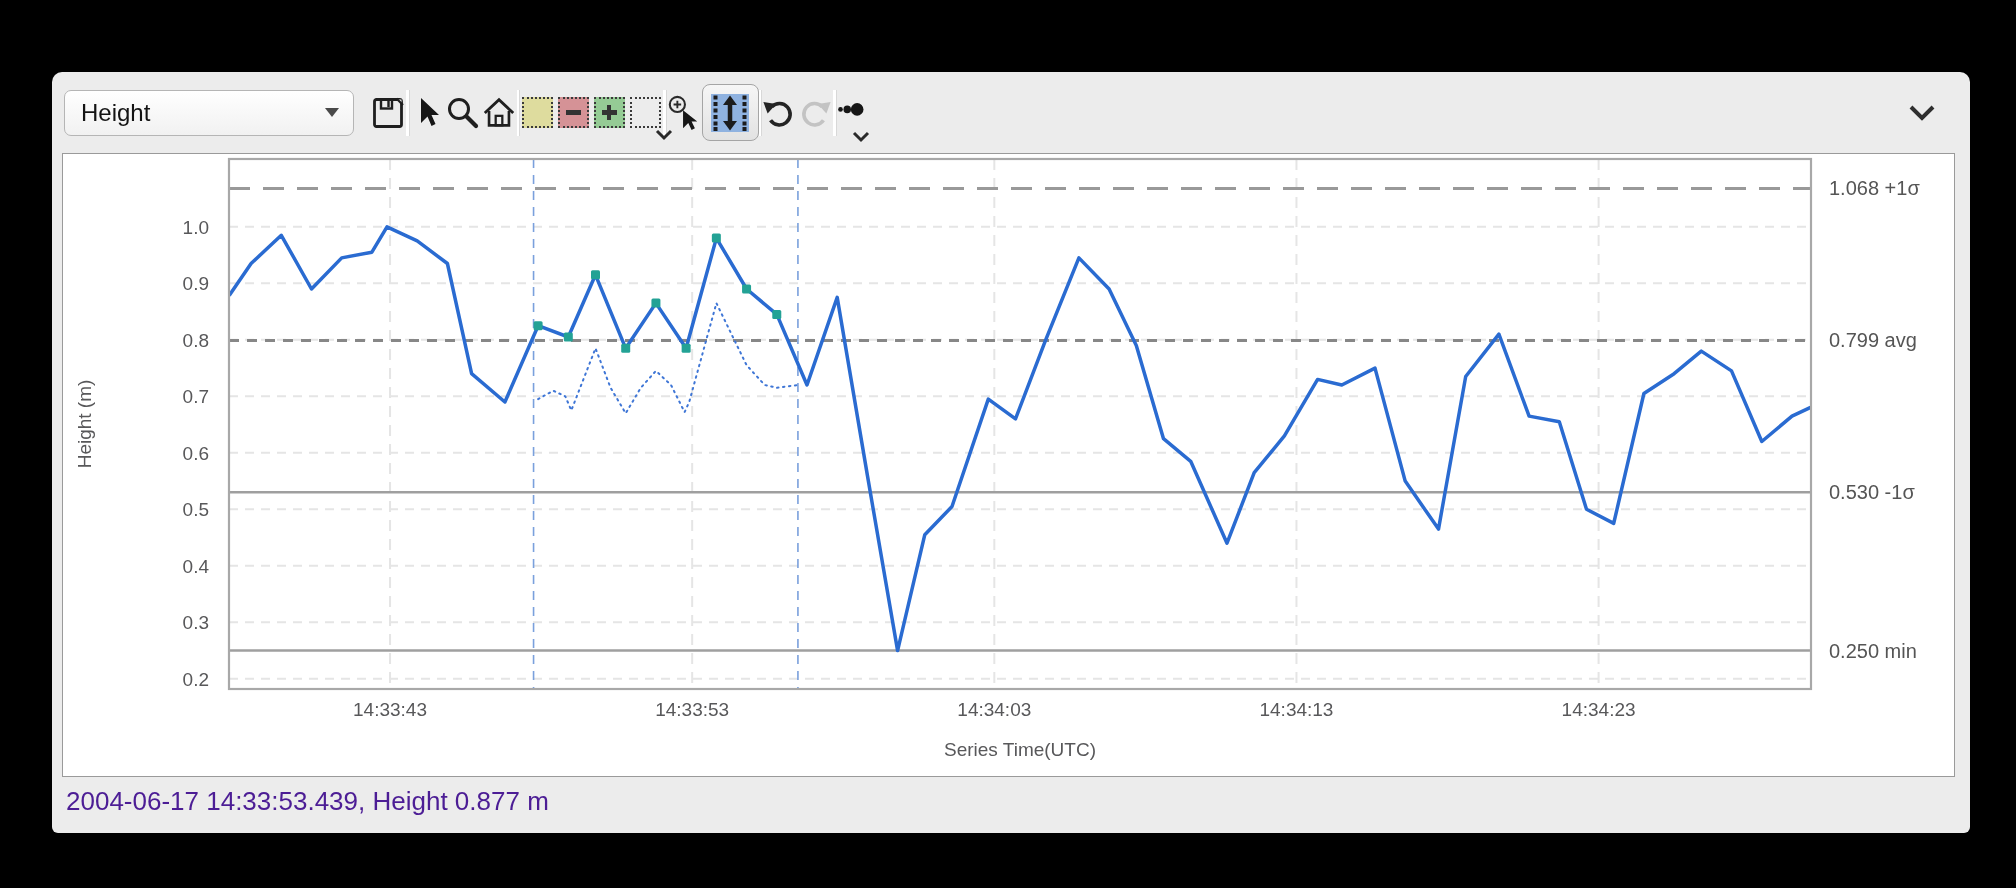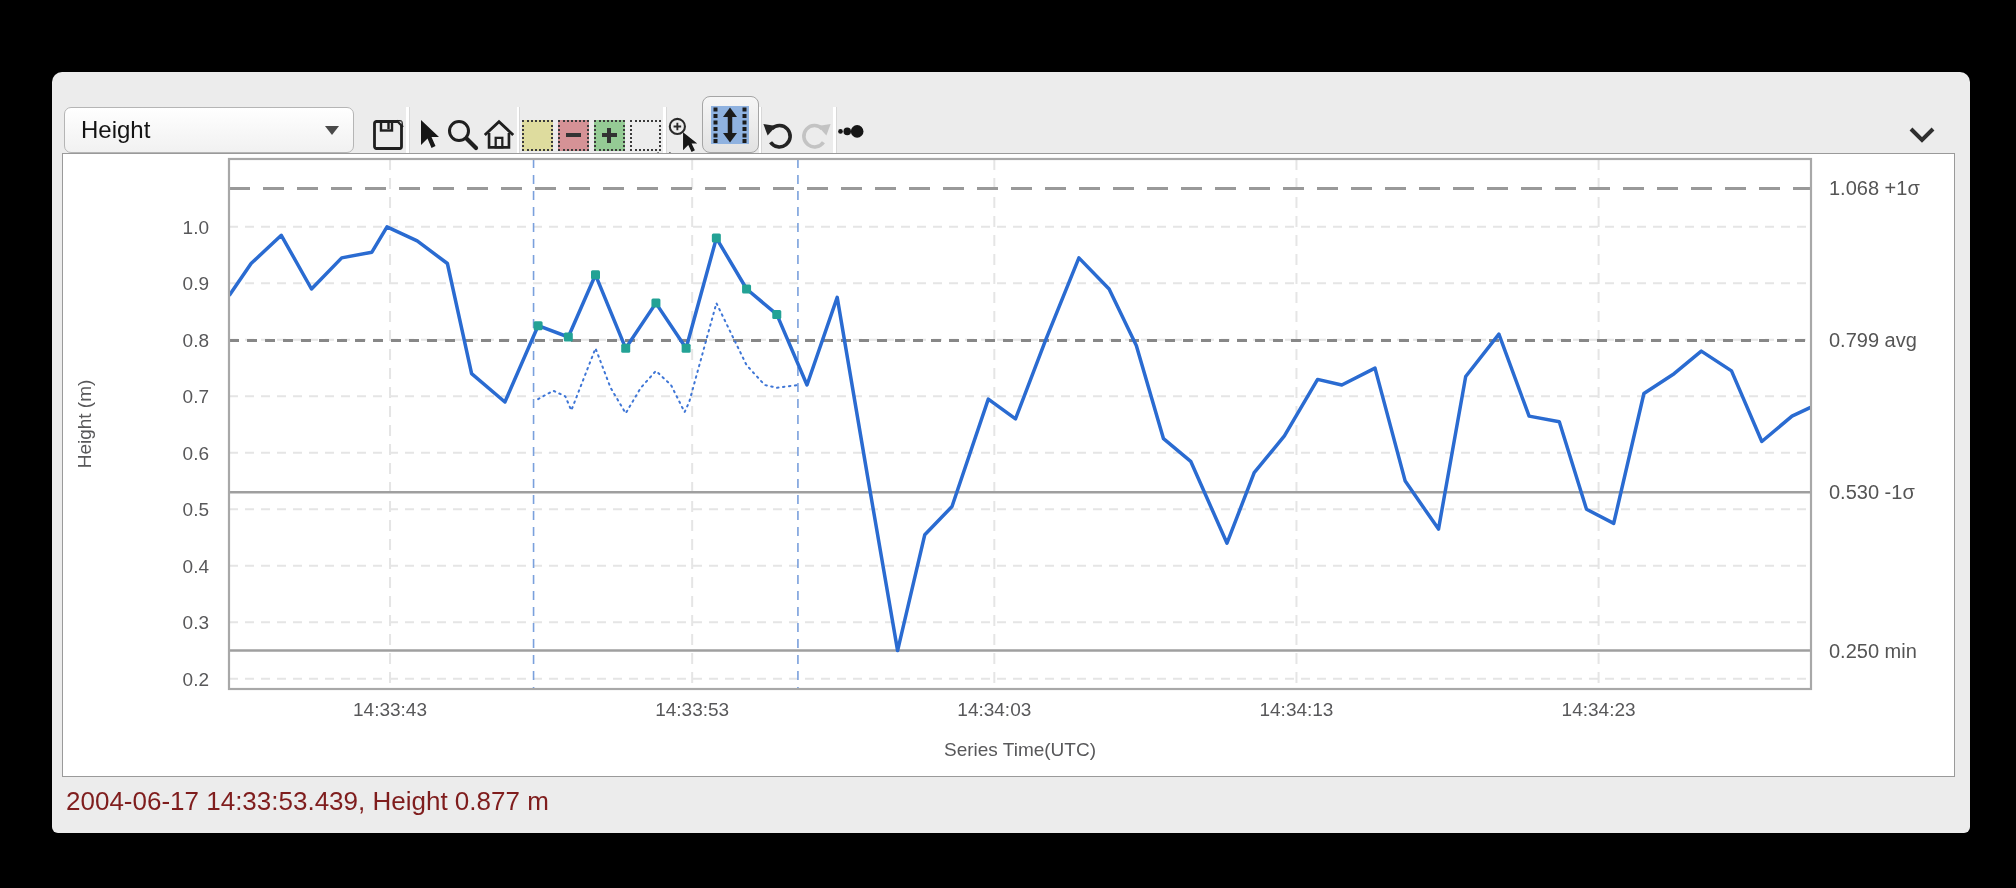--- a/index.html
+++ b/index.html
@@ -1,21 +1,21 @@
 <!DOCTYPE html>
 <html><head>
 <meta charset="utf-8">
 <style>
   html,body{margin:0;padding:0;background:#000;width:2016px;height:888px;
     font-family:"Liberation Sans", sans-serif;-webkit-font-smoothing:antialiased;}
   .window{position:absolute;left:52px;top:72px;width:1918px;height:761px;
     background:#ececec;border-radius:10px 10px 6px 6px;overflow:hidden;}
   
   .toolbar{position:absolute;left:0;top:0;width:100%;height:81px;display:flex;
-    align-items:flex-end;padding-left:12px;gap:0;box-sizing:border-box;}
+    align-items:center;padding-left:12px;gap:0;box-sizing:border-box;}
   .dropdown{width:290px;height:46px;border:1.5px solid #b5b5b5;border-radius:7px;
     background:linear-gradient(#ffffff,#f1f1f1);display:flex;align-items:center;
     padding:0 14px 0 16px;box-sizing:border-box;font-size:24px;color:#141414;}
   .dropdown .caret{margin-left:auto;width:0;height:0;border-left:7px solid transparent;
     border-right:7px solid transparent;border-top:9px solid #4a4a4a;}
   .dropdown.disabled{background:#f3f3f3;color:#9a9a9a;border-color:#cccccc;}
   .dropdown.disabled .caret{border-top-color:#a8a8a8;}
   .sep{width:2.5px;height:46px;background:#ffffff;box-shadow:1px 0 0 #d8d8d8;}
   .tool{width:36px;height:36px;display:flex;align-items:center;justify-content:center;position:relative;}
   .selbox{width:31px;height:31px;border:2.5px dotted #3a3a3a;box-sizing:border-box;
@@ -24,21 +24,21 @@
   .selbox .plus{position:relative;width:15px;height:4.5px;background:#333;}
   .selbox .plus::after{content:"";position:absolute;left:5.2px;top:-5.2px;width:4.5px;height:15px;background:#333;}
   .mini-caret{position:absolute;right:-10px;bottom:-10px;}
   .active-btn{width:55px;height:55px;border:1.5px solid #a5a5a5;border-radius:8px;
     background:linear-gradient(#f6f6f6,#e2e2e2);display:flex;align-items:center;justify-content:center;}
   .end-caret{margin-left:auto;margin-right:30px;}
   
   .canvas{position:absolute;left:10px;top:81px;width:1893px;height:624px;
     background:#ffffff;border:1.5px solid #9a9a9a;box-sizing:border-box;}
   
-  .status{position:absolute;left:14px;top:714px;font-size:26px;color:#7f1d1d;}
+  .status{position:absolute;left:14px;top:714px;font-size:26px;color:#4c1d95;}
 </style>
 </head>
 <body>
 
 <div class="window">
 
   <div class="toolbar">
 
     <div class="dropdown">
       <span>Height</span>

